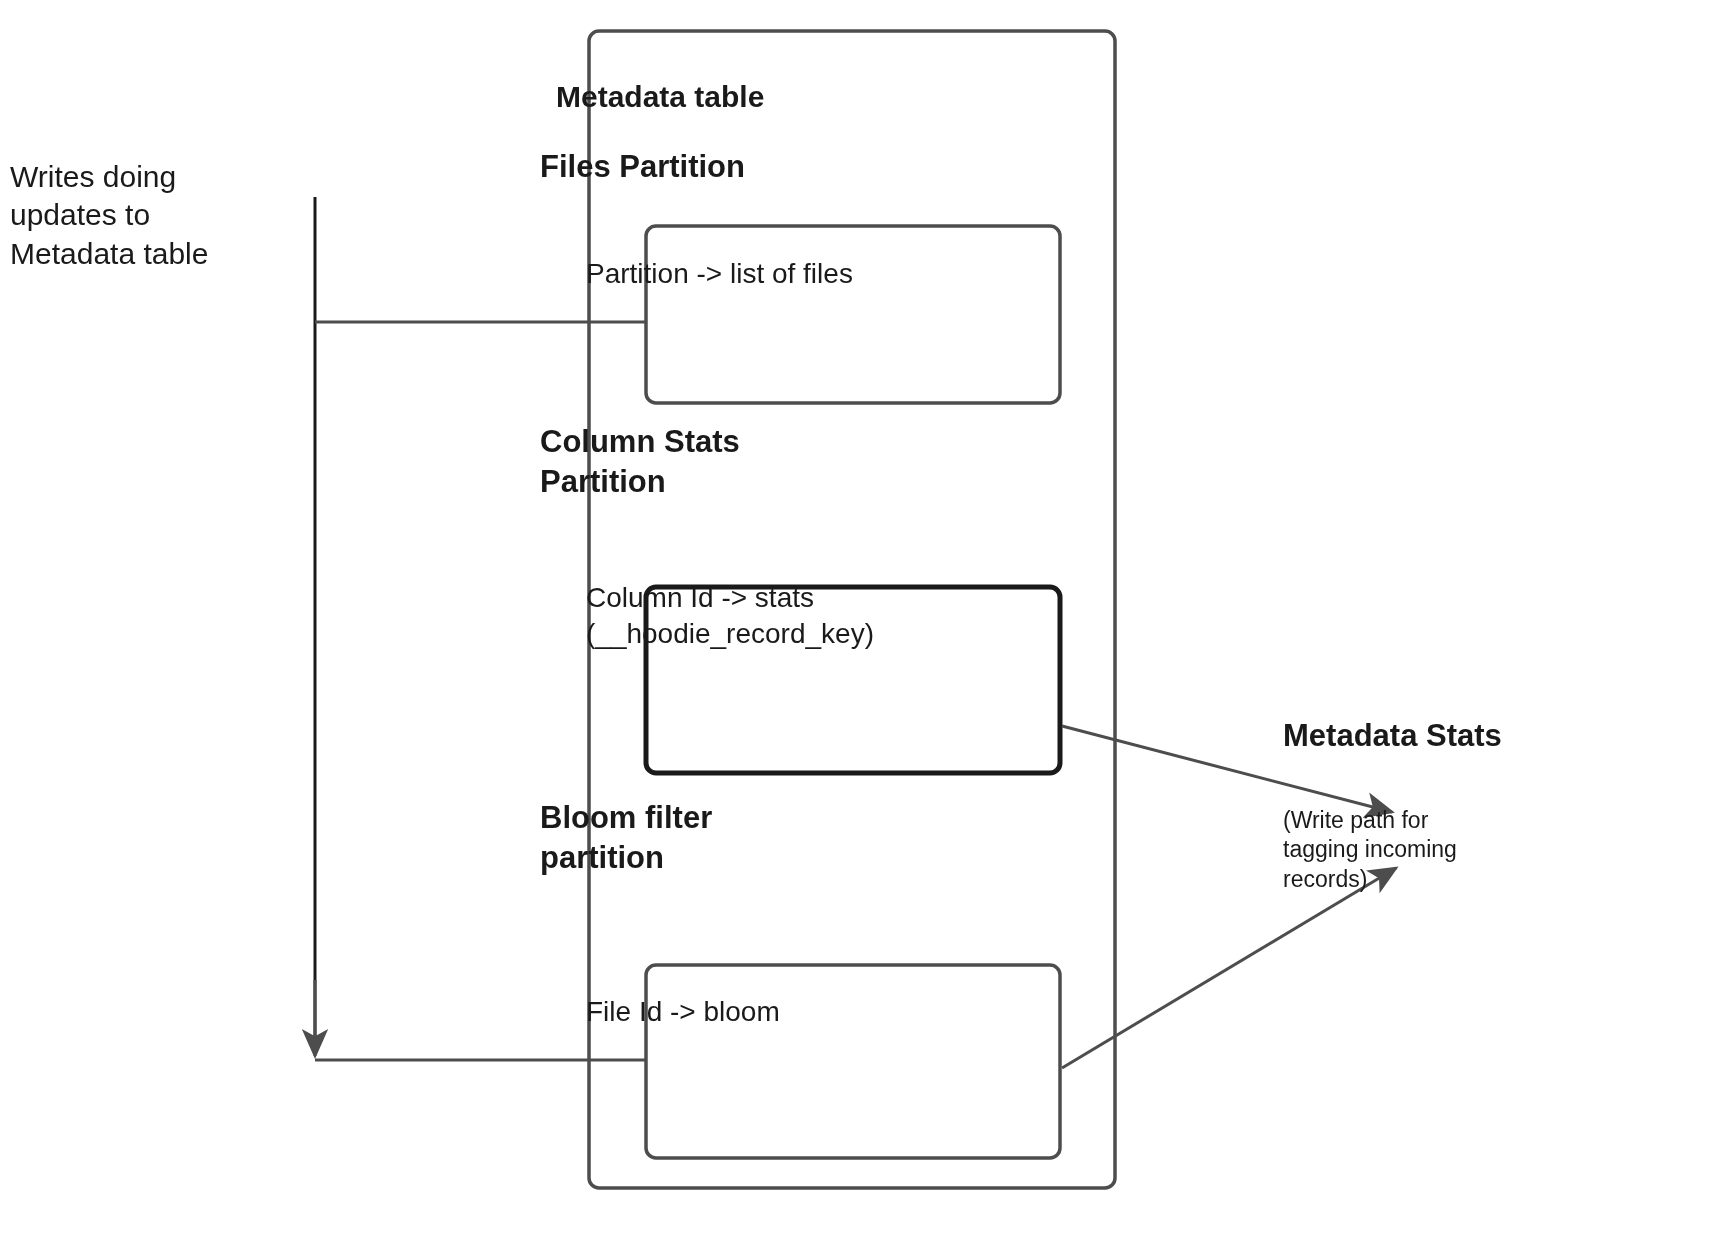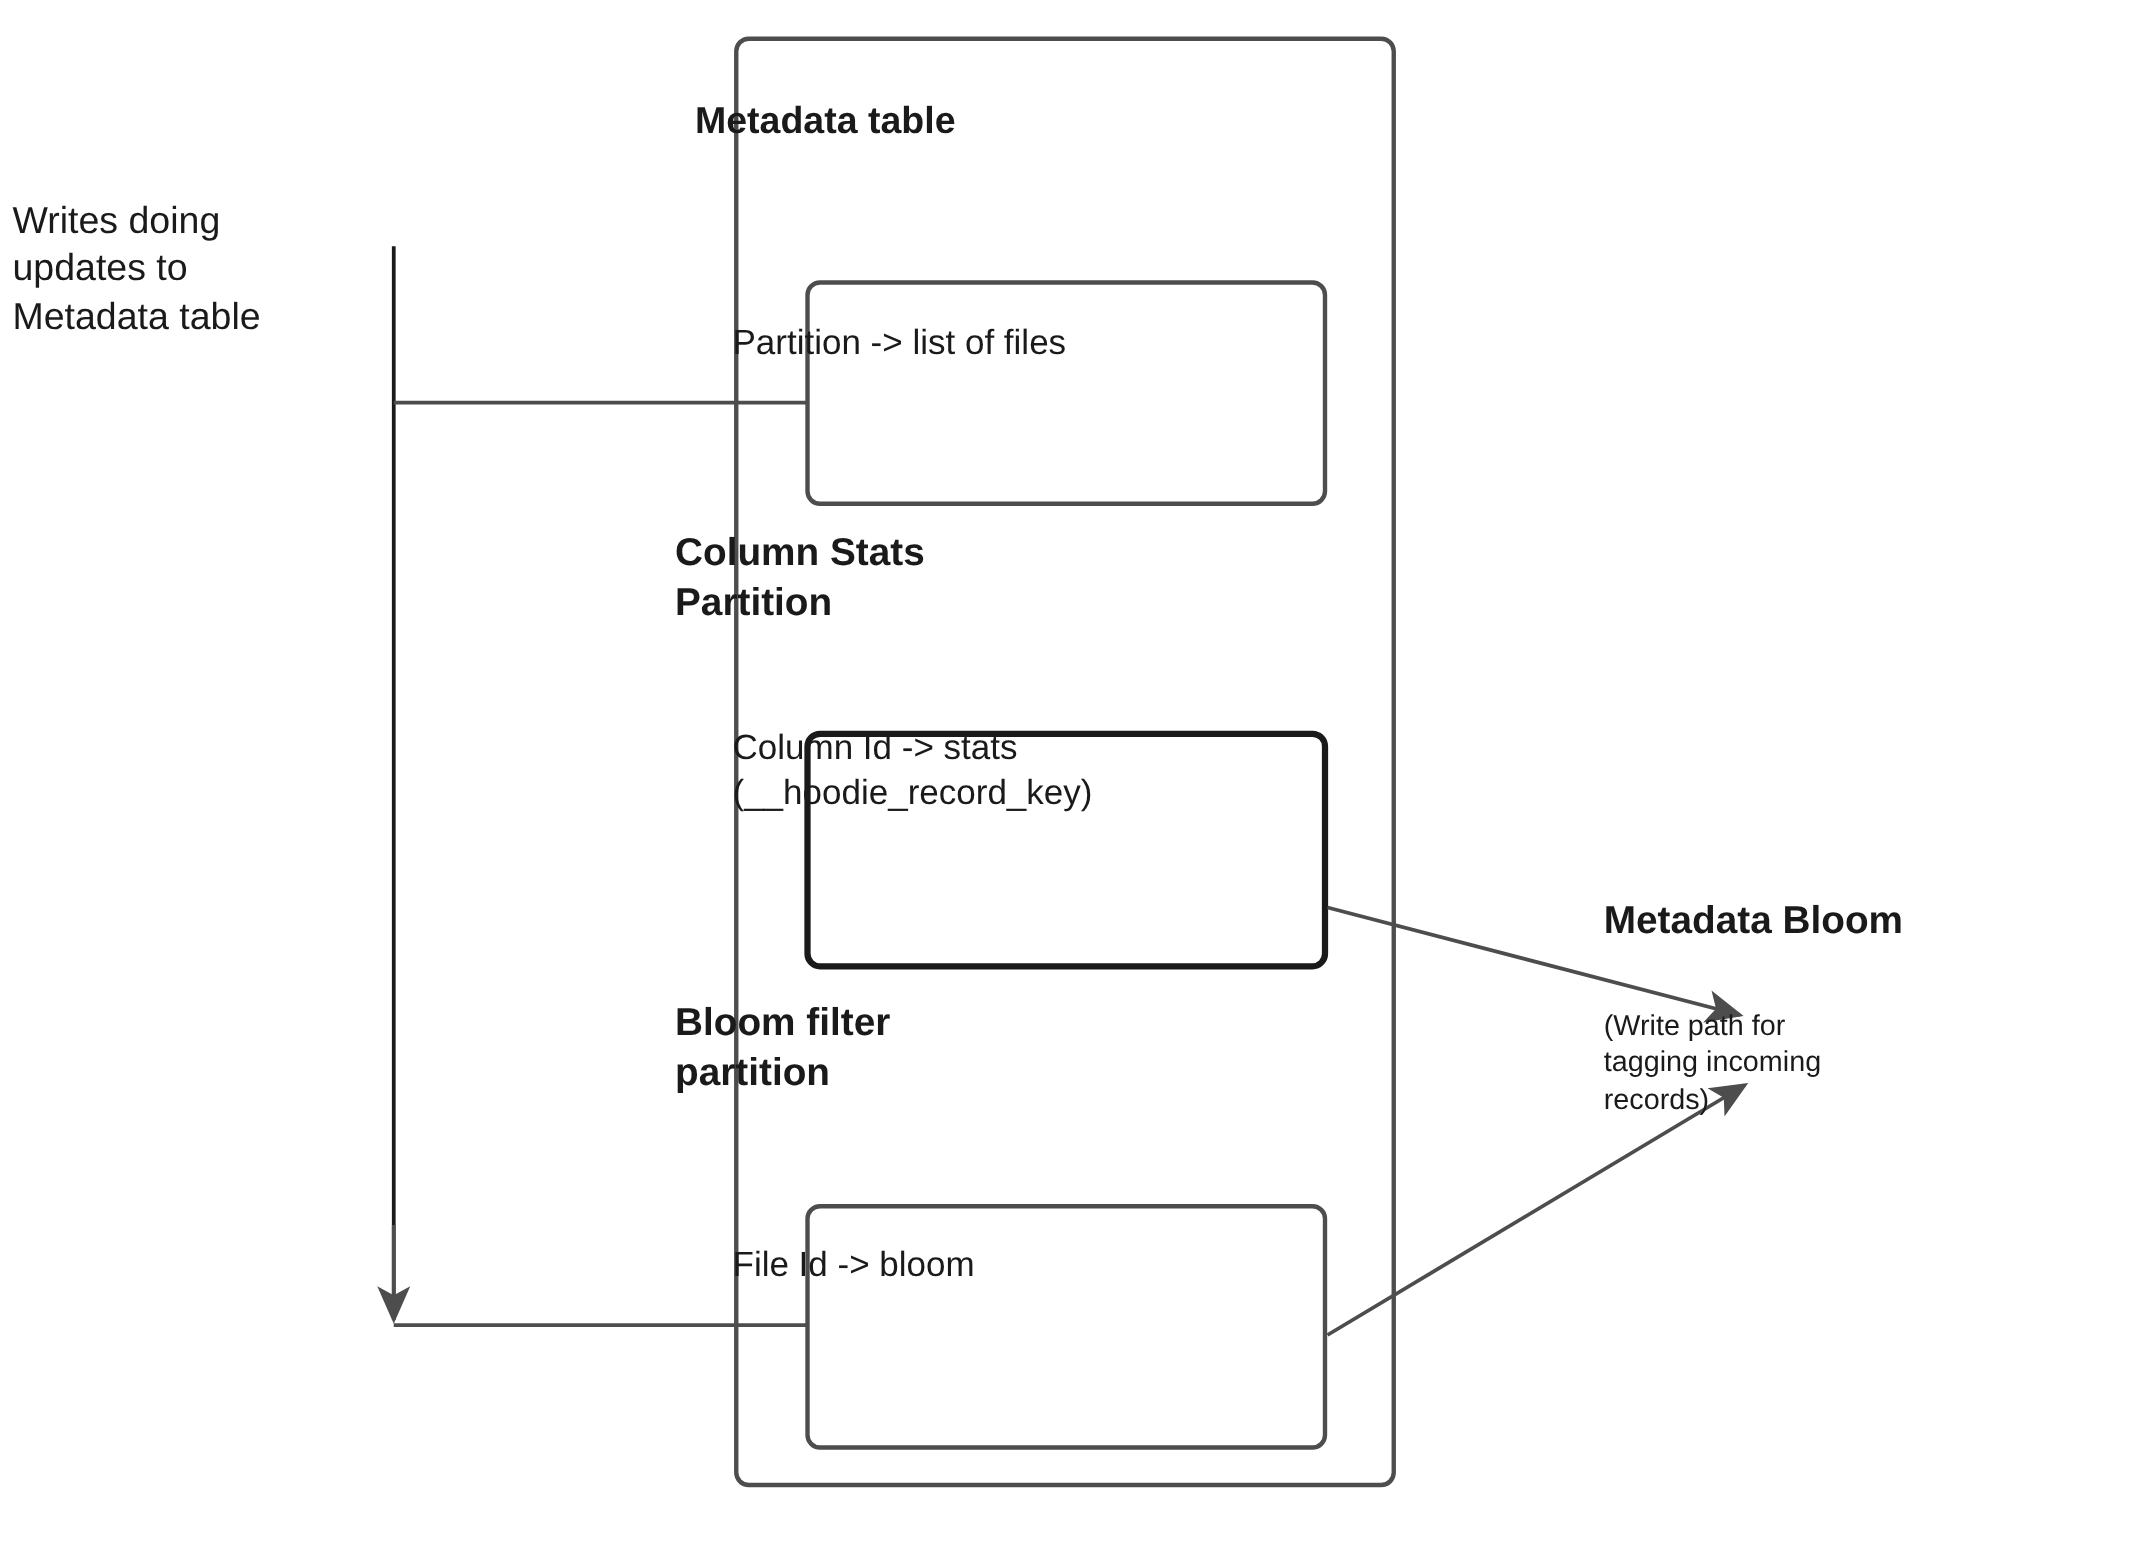--- a/index.html
+++ b/index.html
@@ -137,33 +137,34 @@
 
     <line x1="1062" y1="1068" x2="1396" y2="868" stroke="#4d4d4d" stroke-width="3" marker-end="url(#arrowhead)"></line>
   </svg>
 
   <div class="txt" id="writes-label">Writes doing
 updates to
 Metadata table</div>
 
   <div class="txt" id="metadata-table-title">Metadata table</div>
 
+  <div class="txt partition-heading" id="files-partition-heading">Files Partition</div>
 
   <div class="txt box-text" id="files-box-text">Partition -&gt; list of files</div>
 
   <div class="txt partition-heading" id="column-stats-heading">Column Stats
 Partition</div>
 
   <div class="txt box-text" id="column-stats-box-text">Column Id  -&gt; stats
 (__hoodie_record_key)</div>
 
   <div class="txt partition-heading" id="bloom-filter-heading">Bloom filter
 partition</div>
 
   <div class="txt box-text" id="bloom-box-text">File Id -&gt; bloom</div>
 
-  <div class="txt" id="metadata-index-title">Metadata Bloom</div>
+  <div class="txt" id="metadata-index-title">Metadata Stats</div>
 
   <div class="txt" id="metadata-index-caption">(Write path for
 tagging incoming
 records)</div>
 
 </div>
 
 </body></html>

